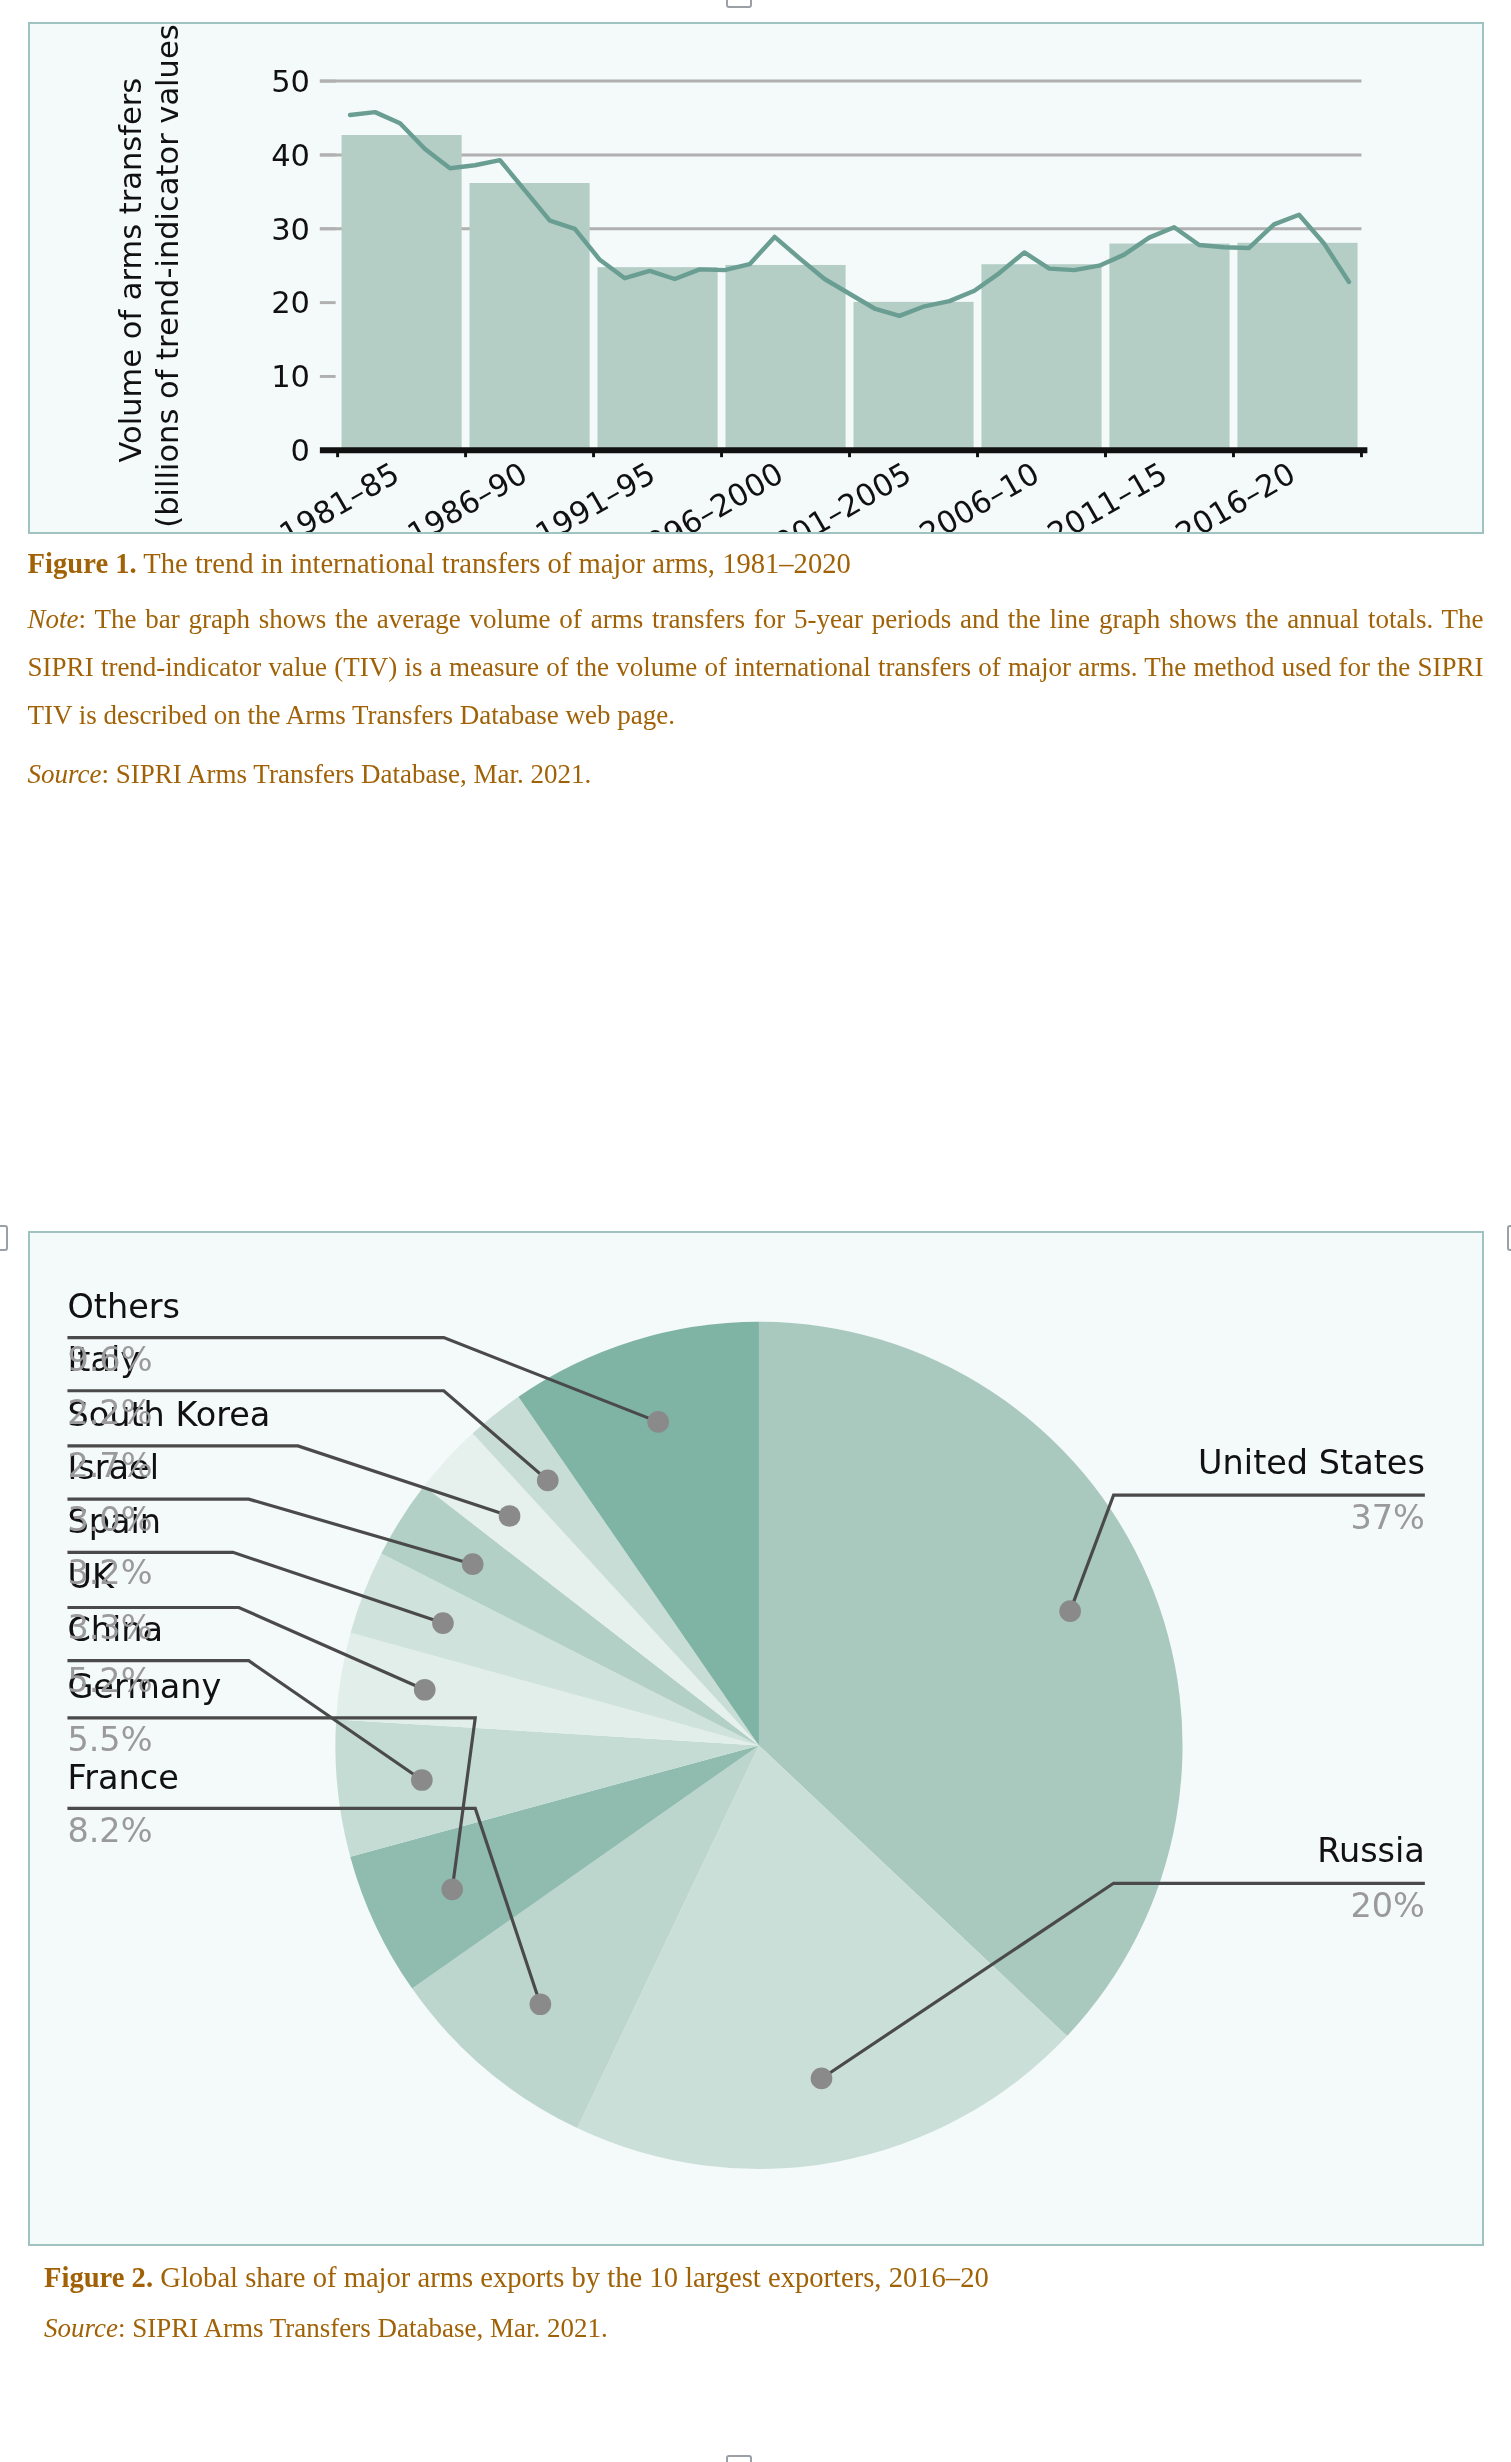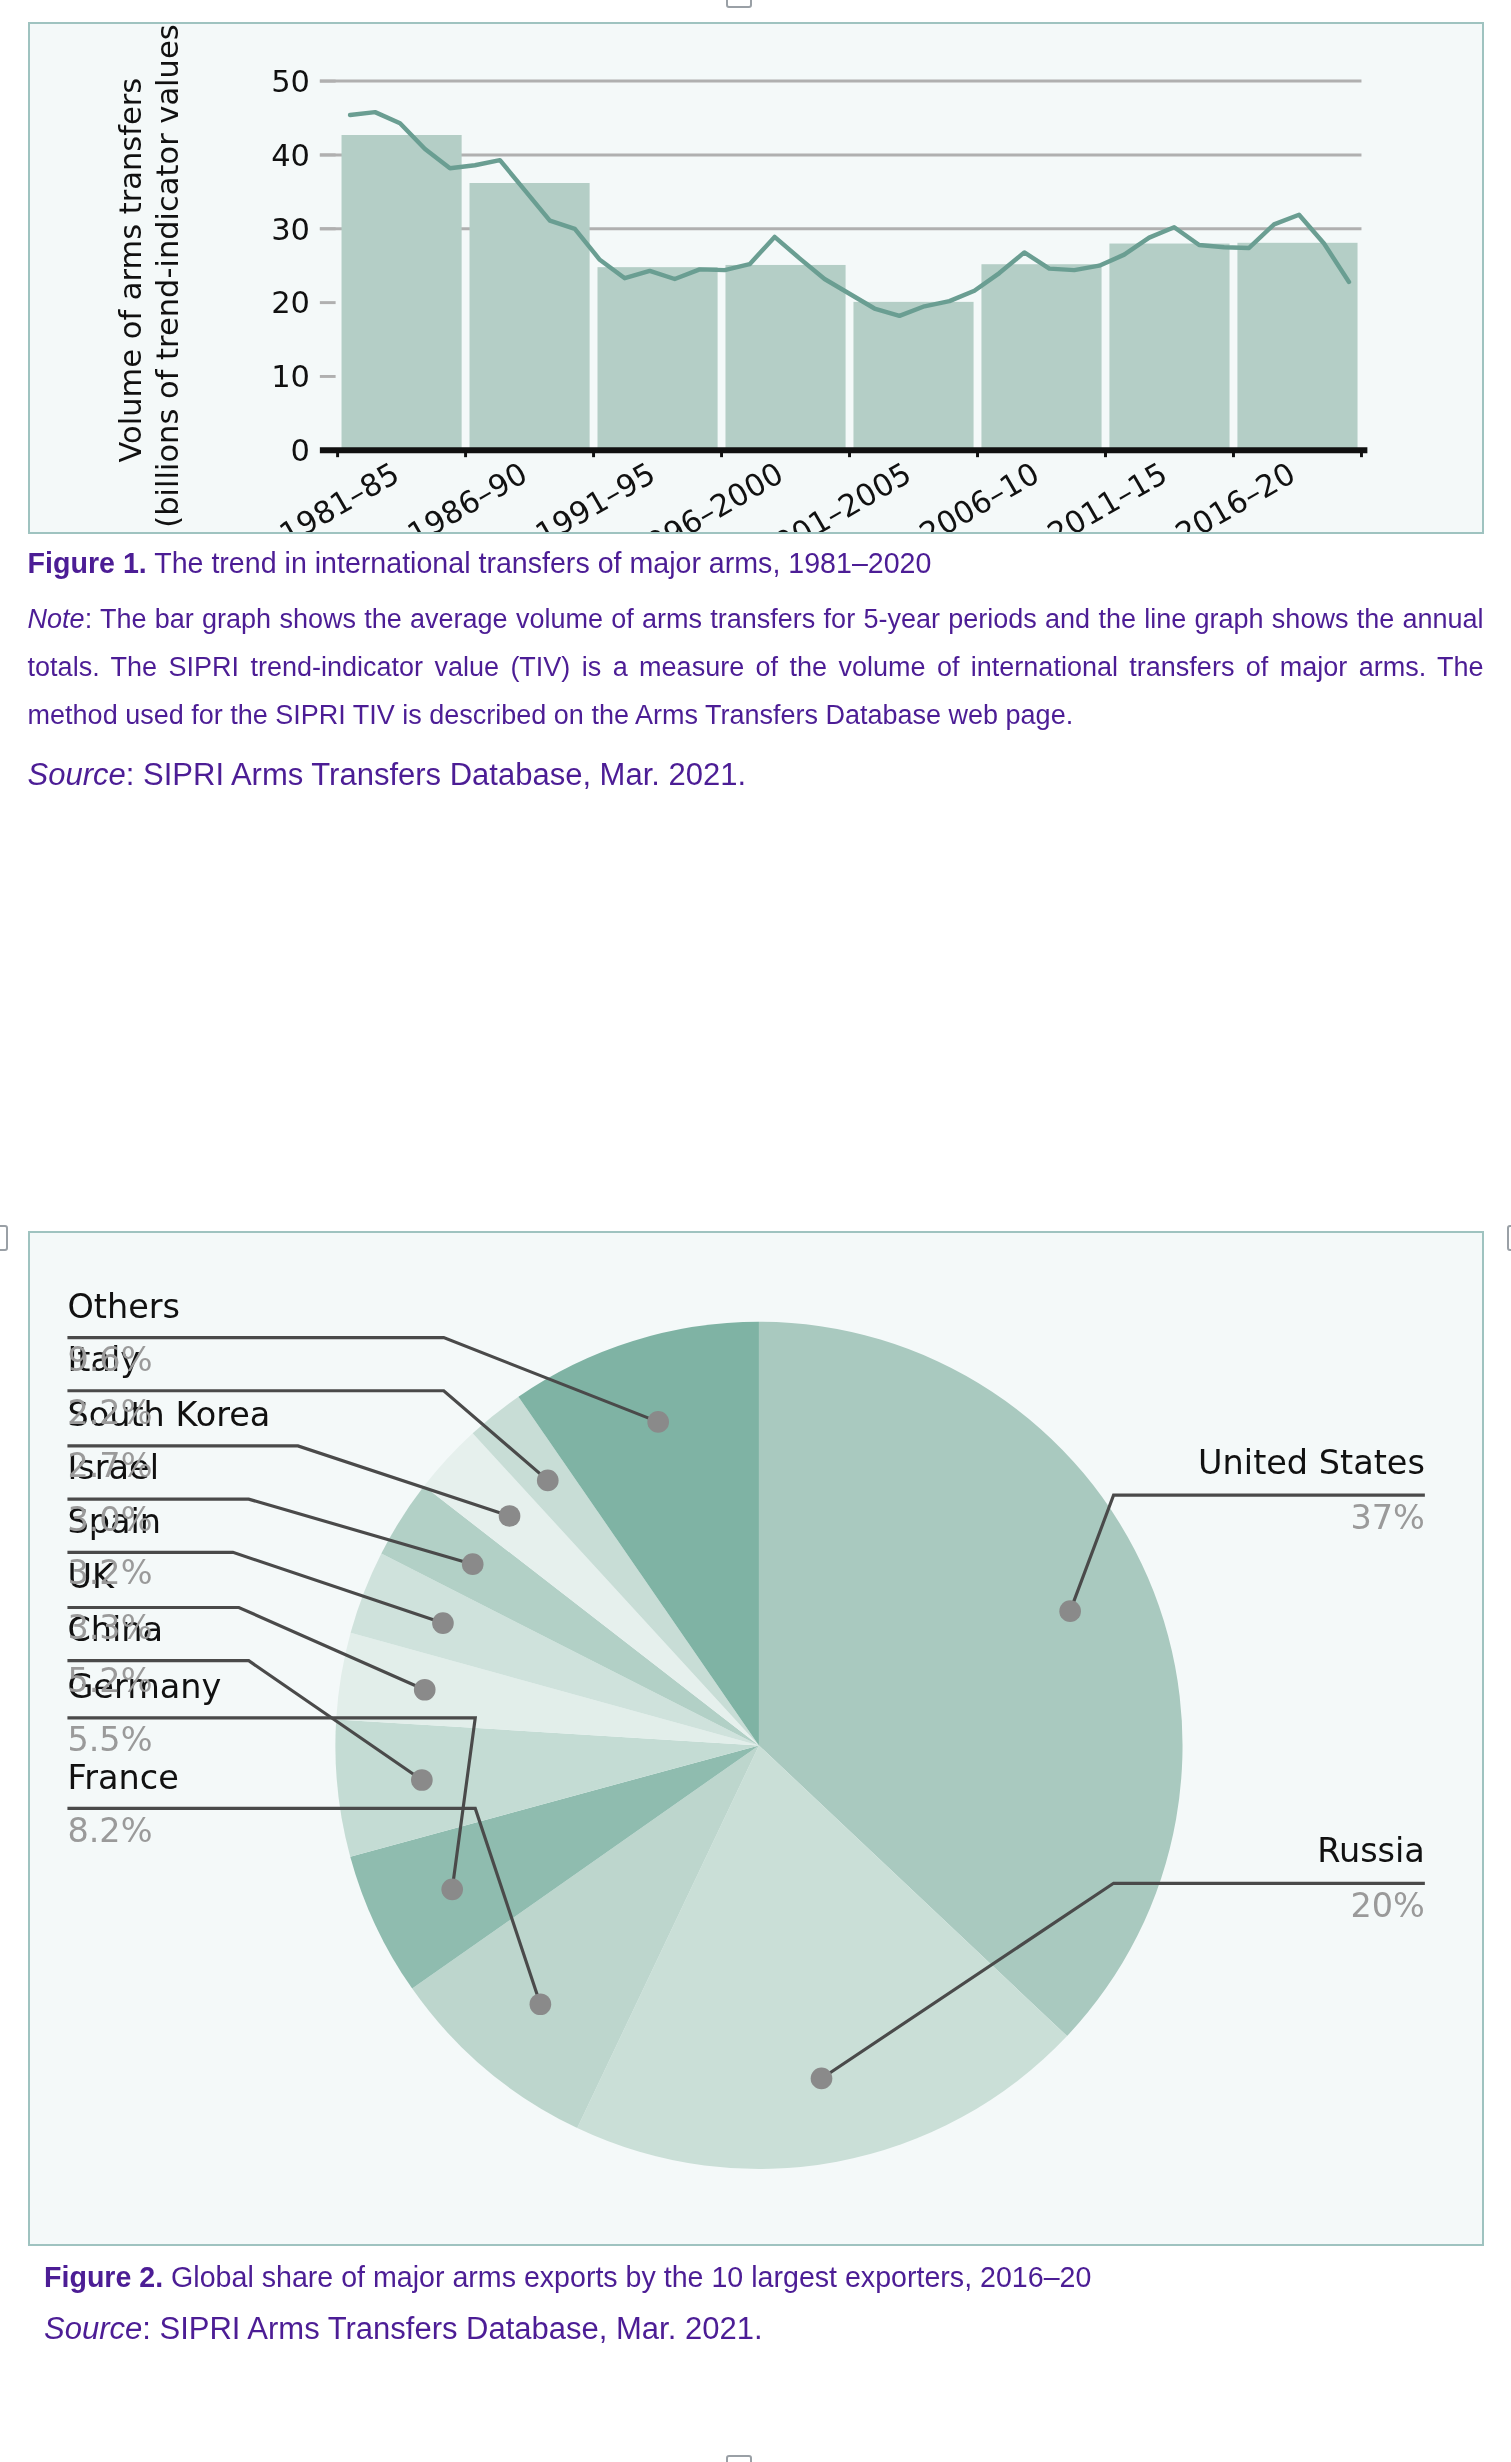--- a/index.html
+++ b/index.html
@@ -45,43 +45,43 @@
   #fig1-frame { left: 27.6px;  top: 21.7px;   width: 1456px; height: 512px; }
   #fig2-frame { left: 27.6px;  top: 1231px; width: 1456px; height: 1015px; }
 
   
   #bar-svg  { position: absolute; left: 0; top: 0; }
   #pie-svg  { position: absolute; left: 0; top: 0; }
 
   
   .caption-block {
     position: absolute;
-    font-family: Liberation Sans, sans-serif;
-    color: #4c1d95;
+    font-family: Liberation Serif, serif;
+    color: #a16207;
   }
   #fig1-caption { left: 27.6px; top: 544px;  width: 1456px; }
   #fig2-caption { left: 44px; top: 2258px; width: 1419px; }
 
   .cap-title {
     font-size: 28.6px;
     line-height: 39px;
     margin-bottom: 11.8px;
   }
   .cap-title .lead { font-weight: bold; }
 
   .cap-note {
     font-size: 27px;
     line-height: 48px;
     text-align: justify;
     margin-bottom: 15.8px;
   }
   .cap-note .ital { font-style: italic; }
 
   .cap-source {
-    font-size: 31px;
+    font-size: 27px;
     line-height: 39px;
   }
   .cap-source .ital { font-style: italic; }
 </style>
 </head>
 <body>
 
 <div class="page">
 
   <div class="edge-mark top"></div>

